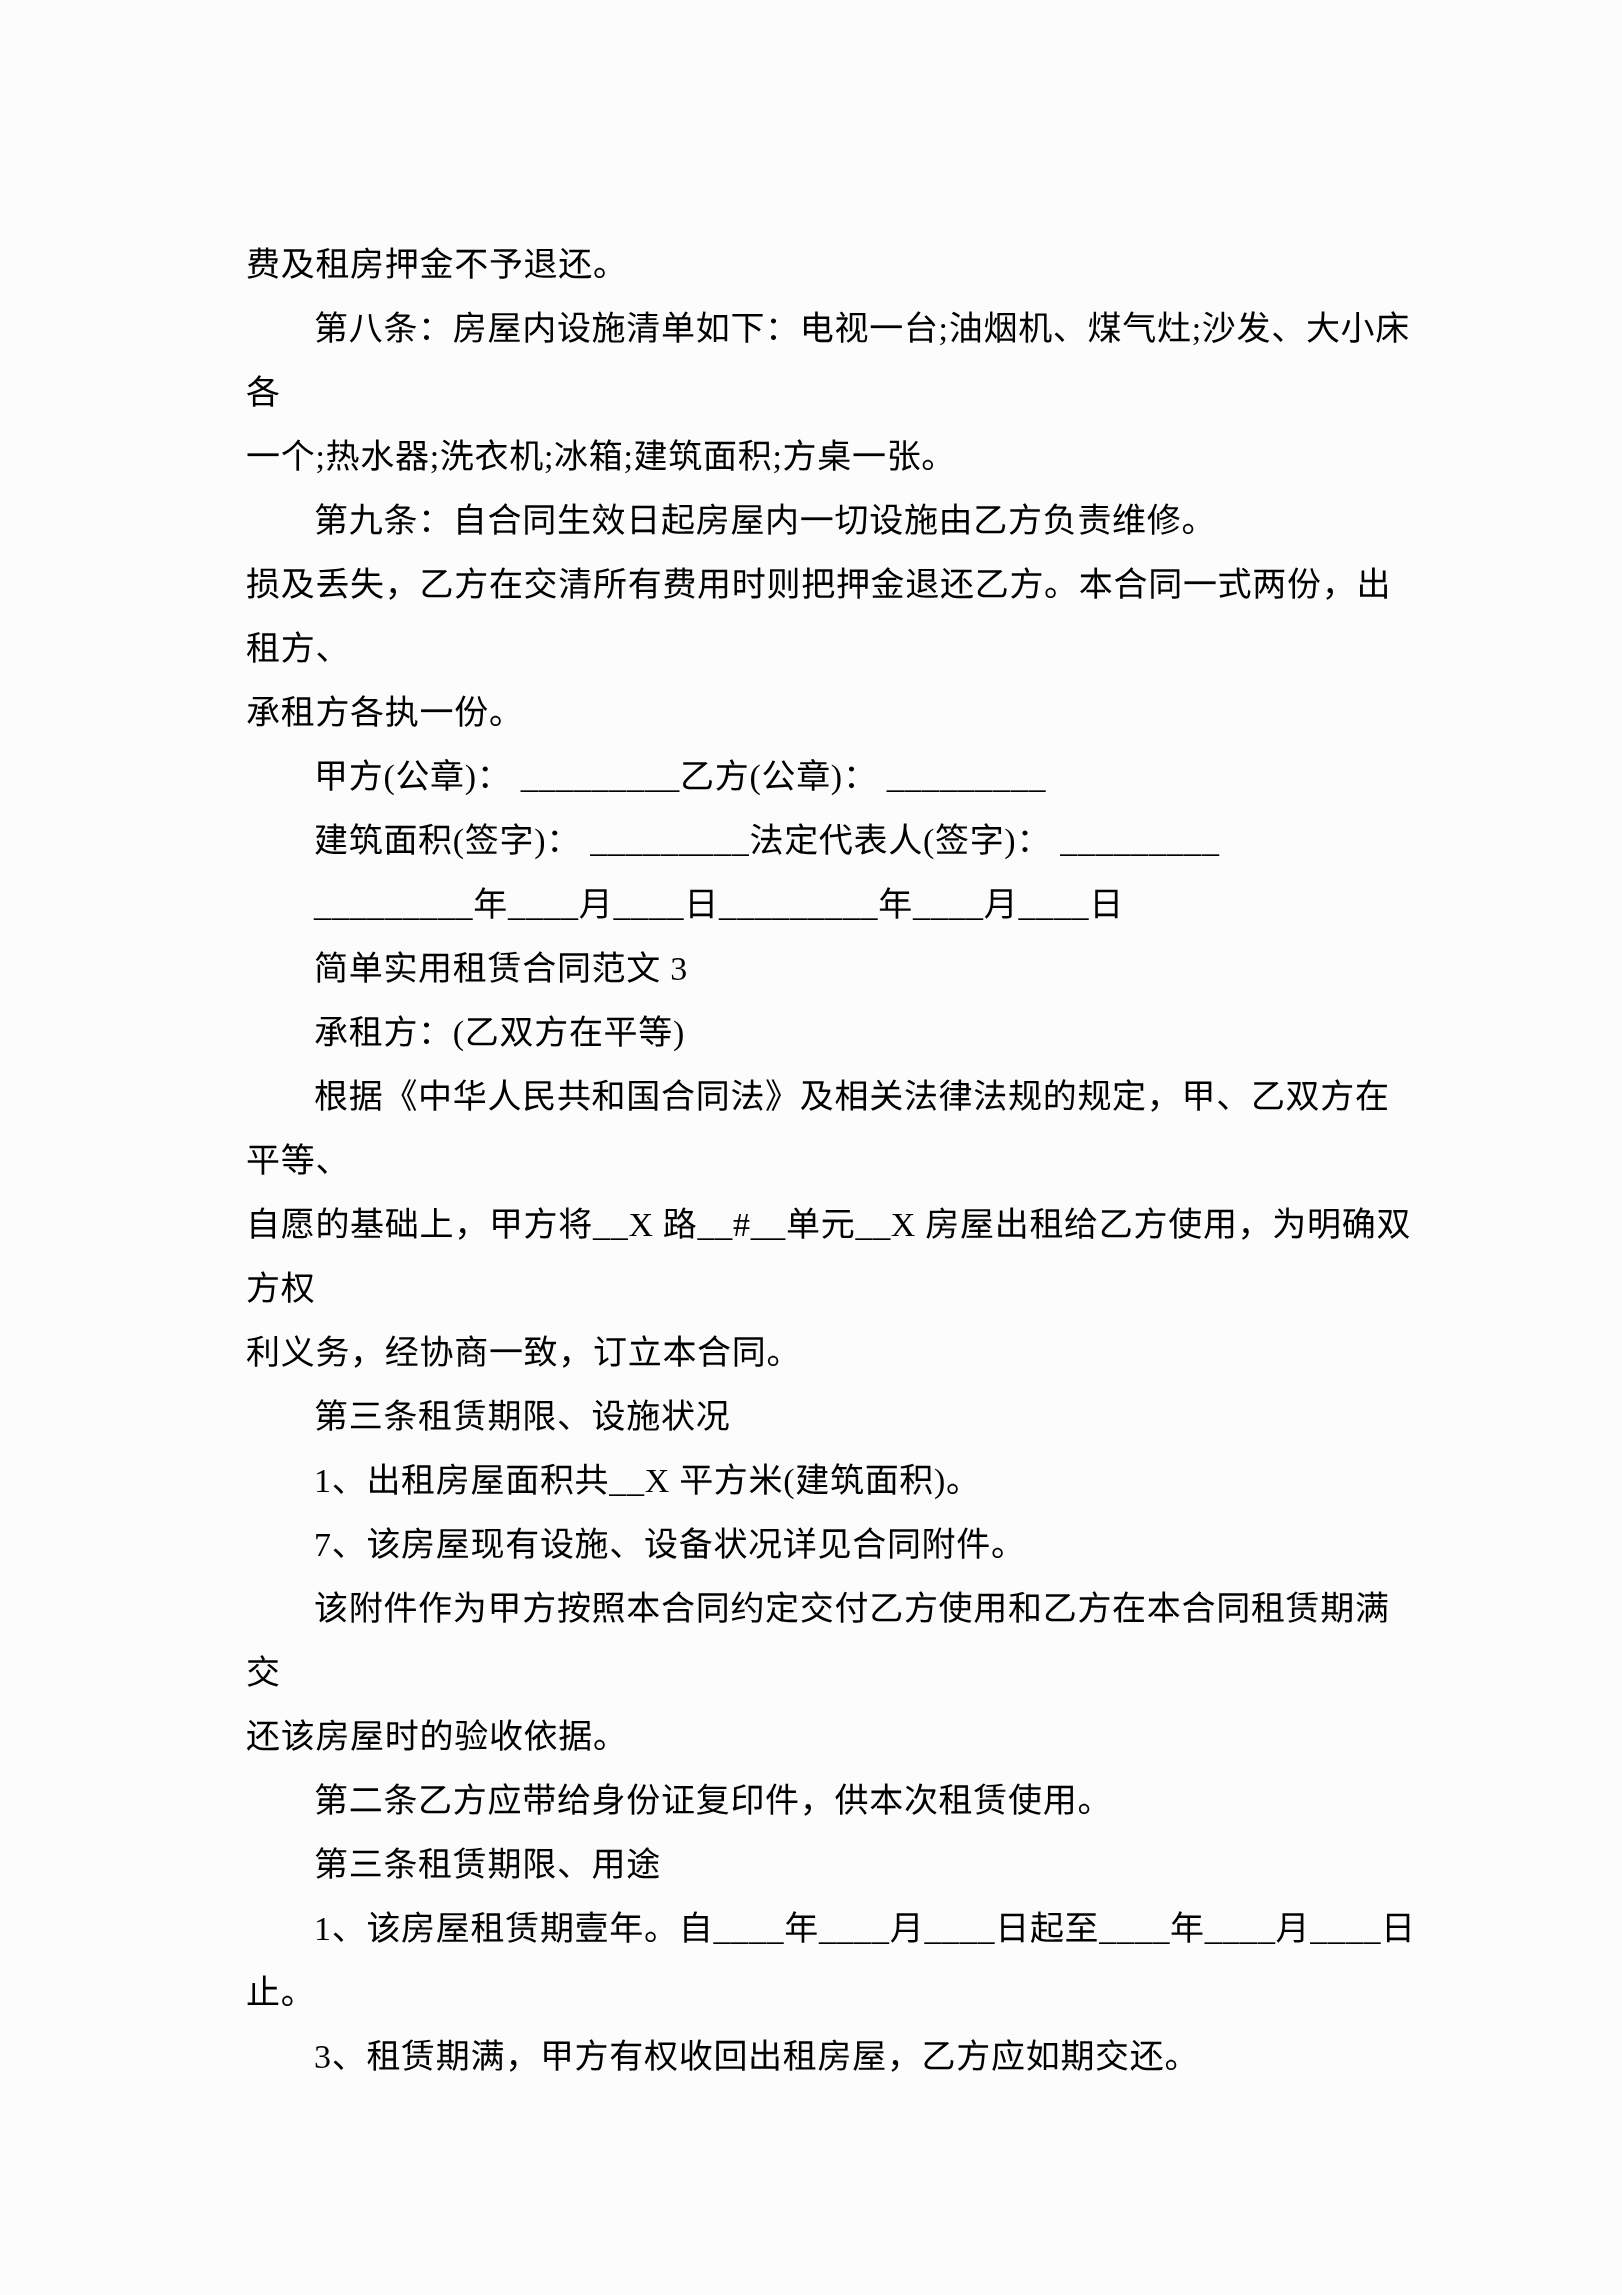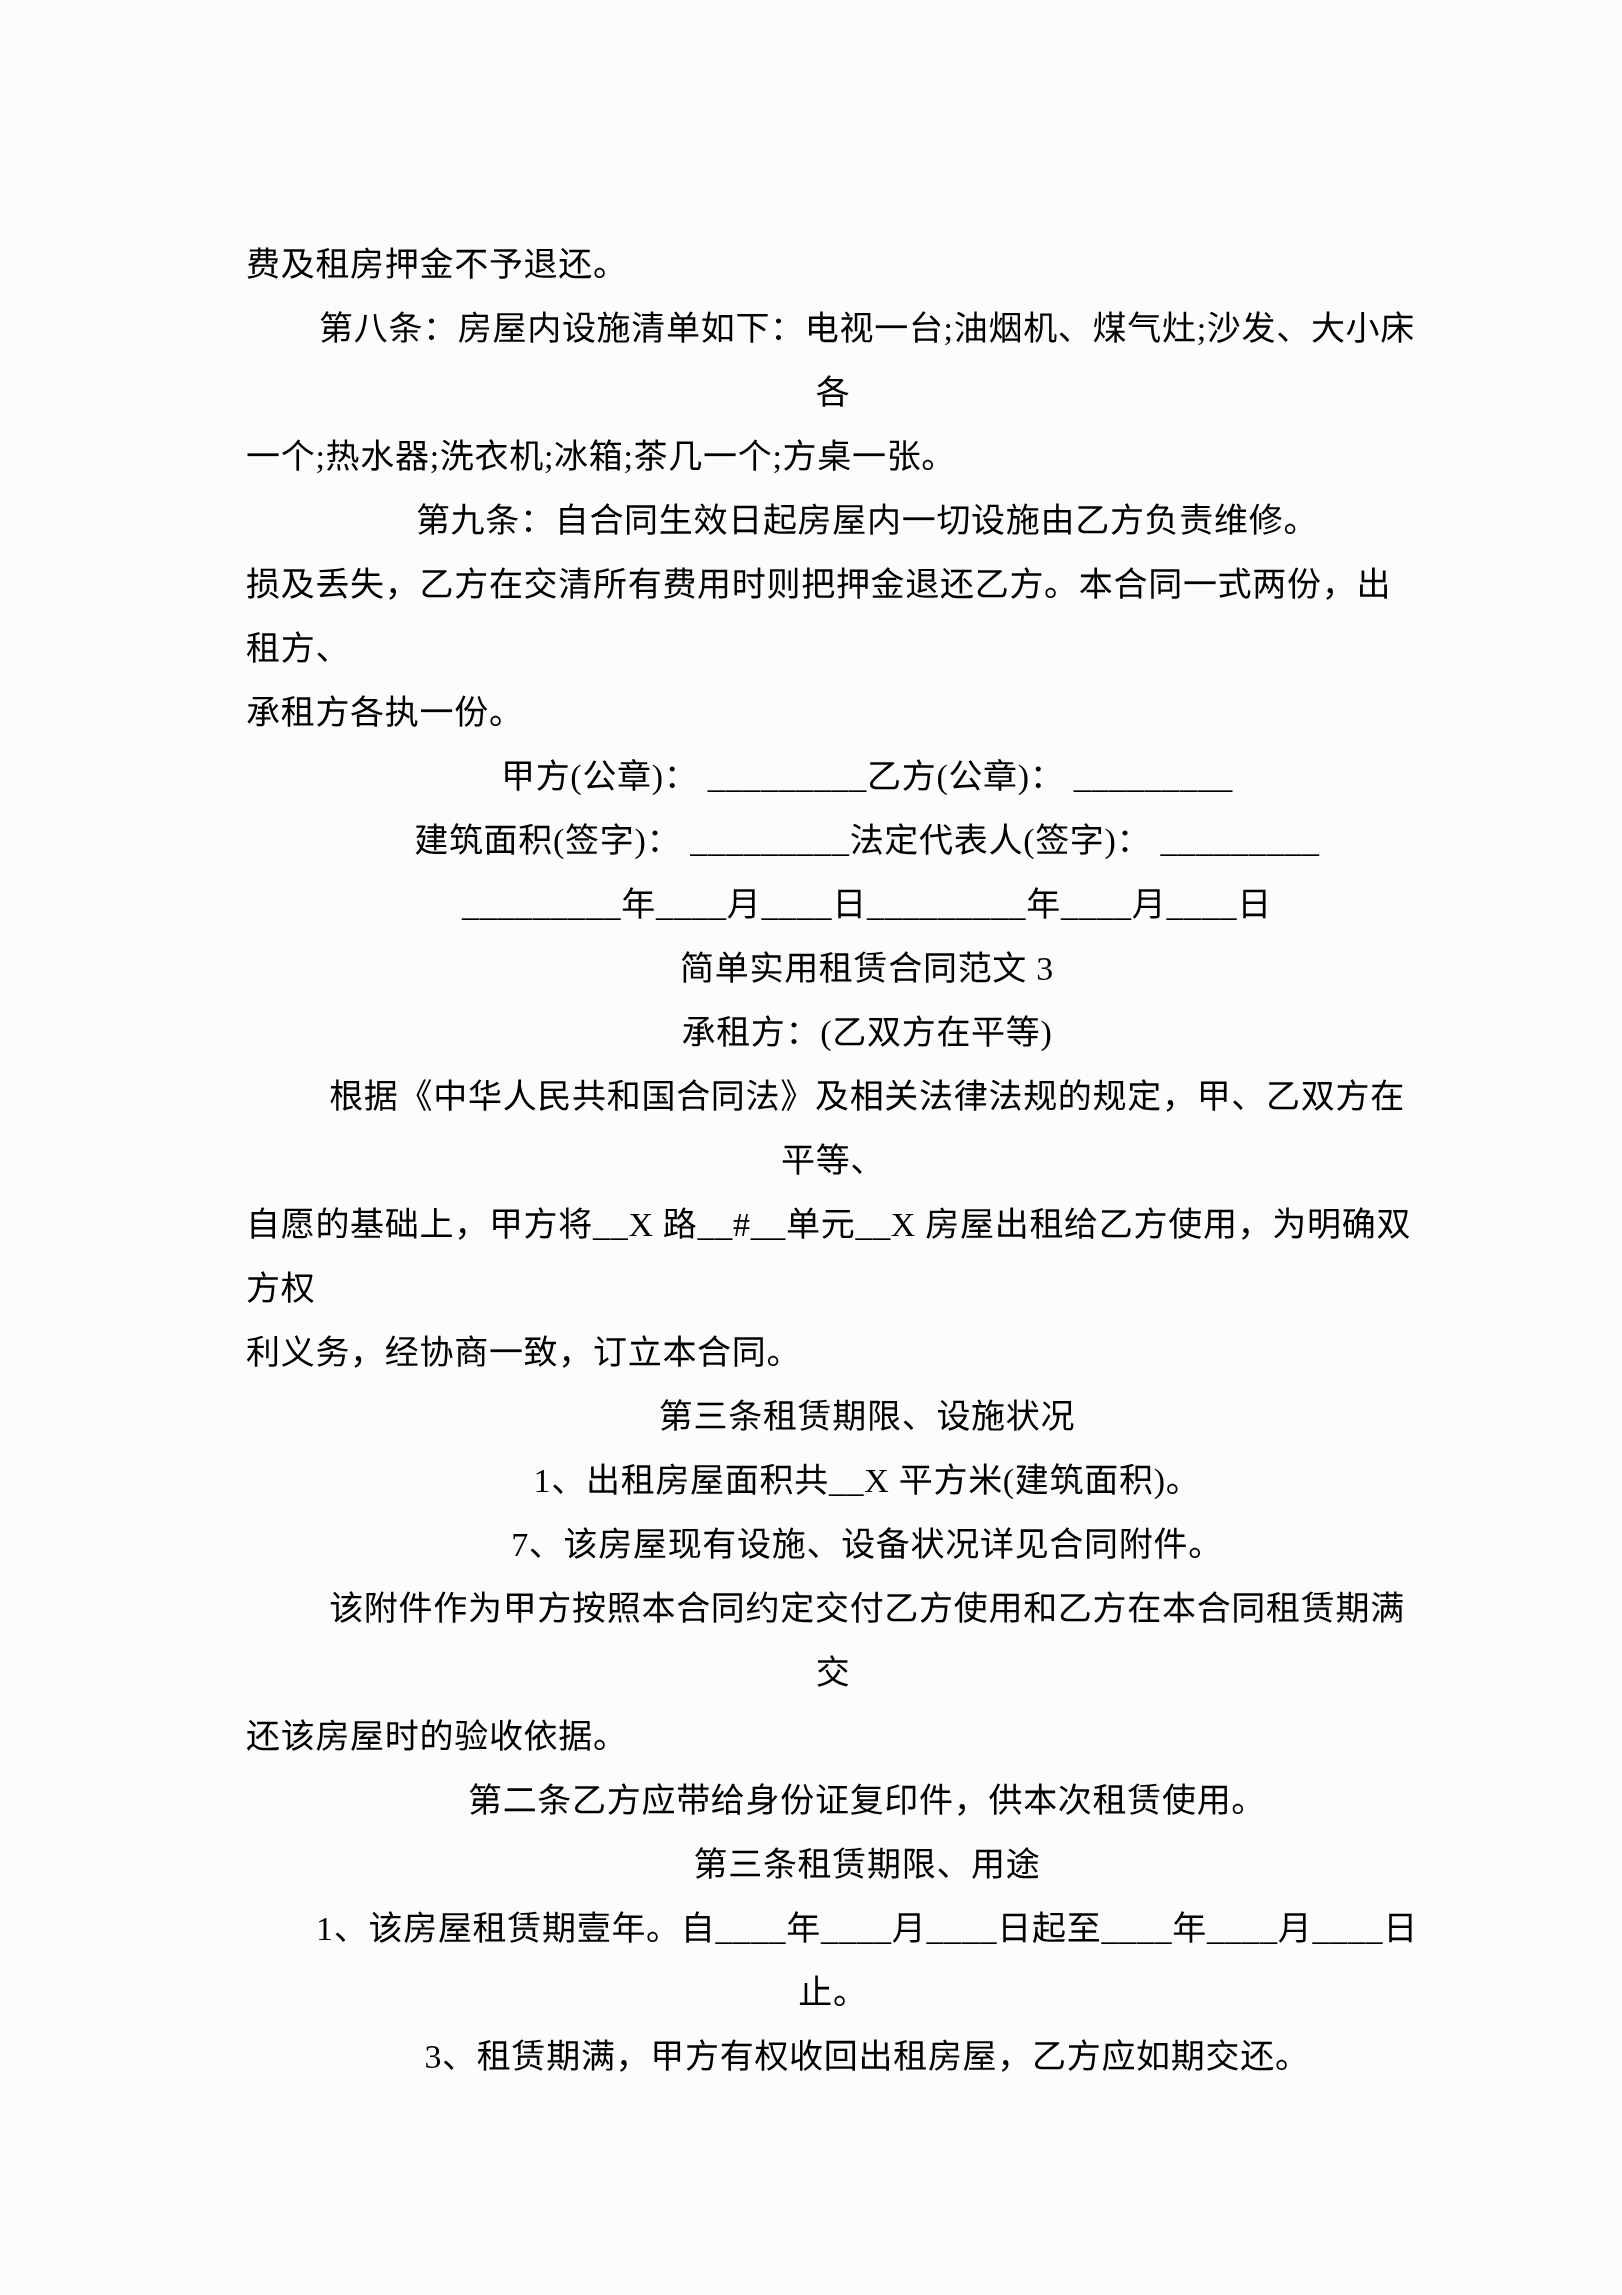--- a/index.html
+++ b/index.html
@@ -30,30 +30,29 @@
   .line {
     font-size: 34px;
     line-height: 64px;
     letter-spacing: 0.7px;
     white-space: pre-wrap;
     word-break: break-all;
     text-align: left;
   }
   .line.indent {
     text-indent: 68px;
-    text-align: center;
   }
 </style>
 </head>
 <body style="background: rgb(252, 252, 252);">
 
 <div class="page" id="page-root" style="color: rgb(0, 0, 0);">
     <div class="line">费及租房押金不予退还。</div>
     <div class="line indent">第八条：房屋内设施清单如下：电视一台;油烟机、煤气灶;沙发、大小床各</div>
-    <div class="line">一个;热水器;洗衣机;冰箱;茶几一个;方桌一张。</div>
+    <div class="line">一个;热水器;洗衣机;冰箱;建筑面积;方桌一张。</div>
     <div class="line indent">第九条：自合同生效日起房屋内一切设施由乙方负责维修。</div>
     <div class="line">损及丢失，乙方在交清所有费用时则把押金退还乙方。本合同一式两份，出租方、</div>
     <div class="line">承租方各执一份。</div>
     <div class="line indent">甲方(公章)： _________乙方(公章)： _________</div>
     <div class="line indent">建筑面积(签字)： _________法定代表人(签字)： _________</div>
     <div class="line indent">_________年____月____日_________年____月____日</div>
     <div class="line indent">简单实用租赁合同范文 3</div>
     <div class="line indent">承租方：(乙双方在平等)</div>
     <div class="line indent">根据《中华人民共和国合同法》及相关法律法规的规定，甲、乙双方在平等、</div>
     <div class="line">自愿的基础上，甲方将__X 路__#__单元__X 房屋出租给乙方使用，为明确双方权</div>

